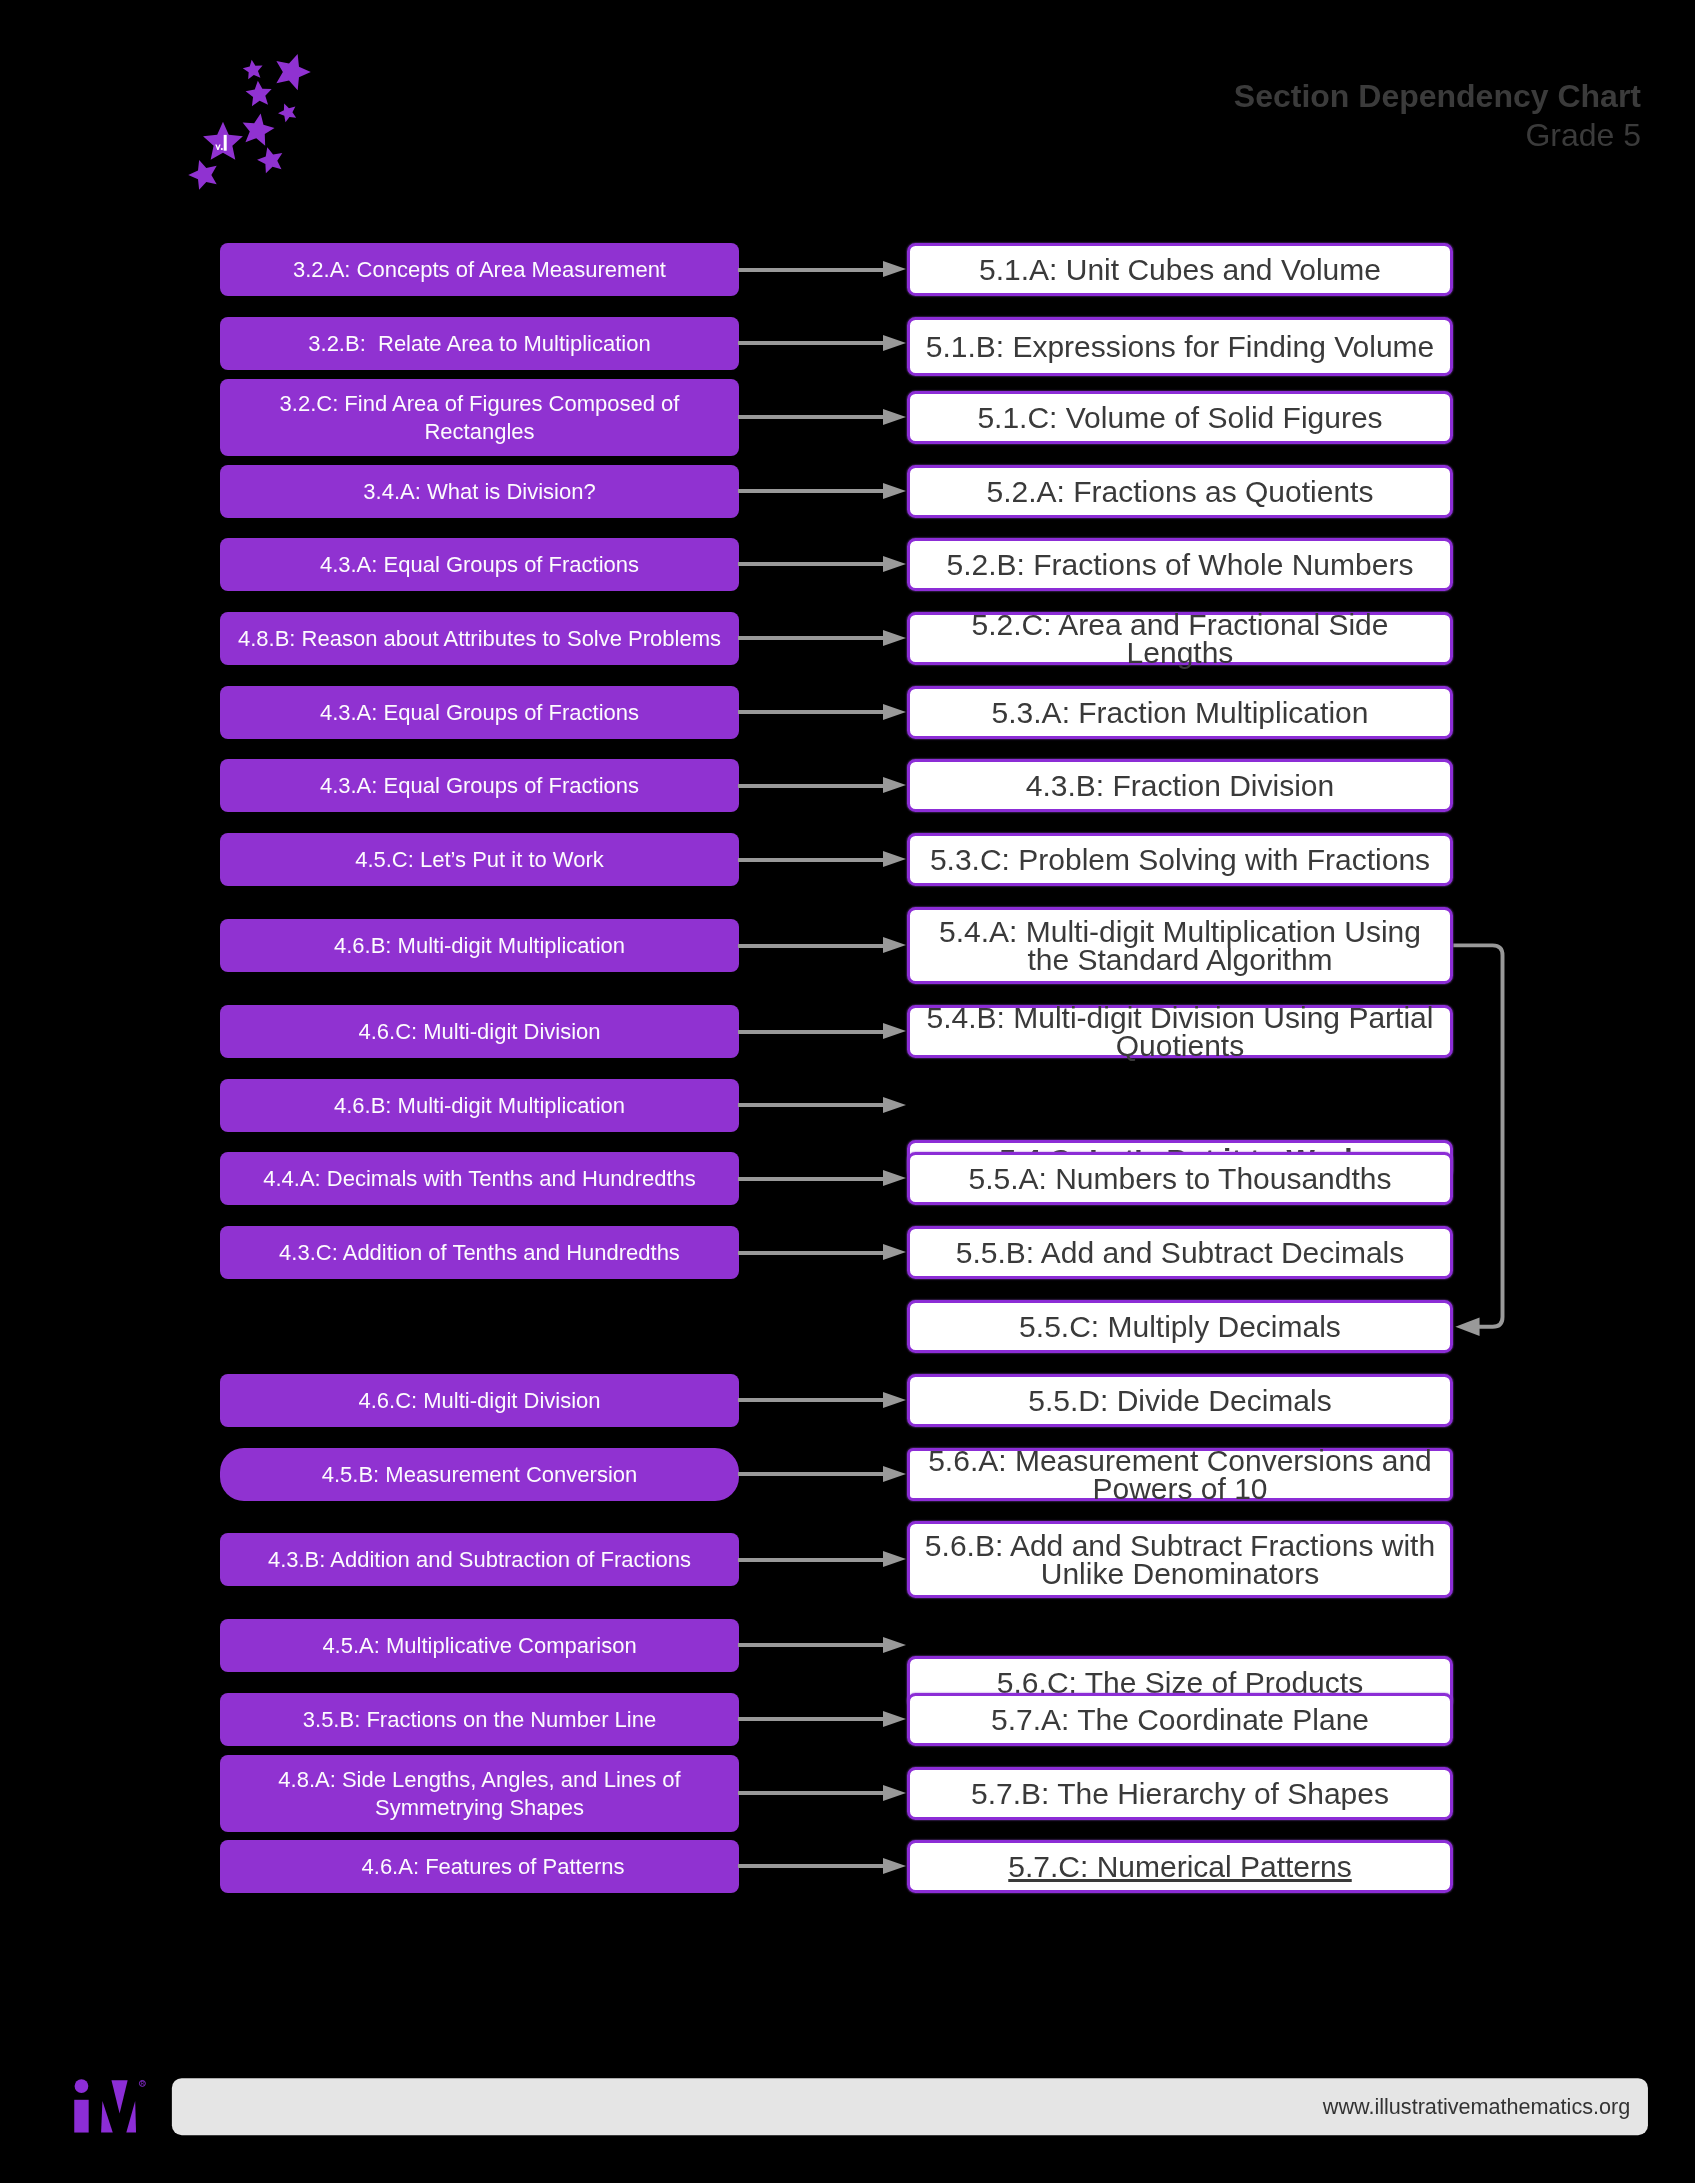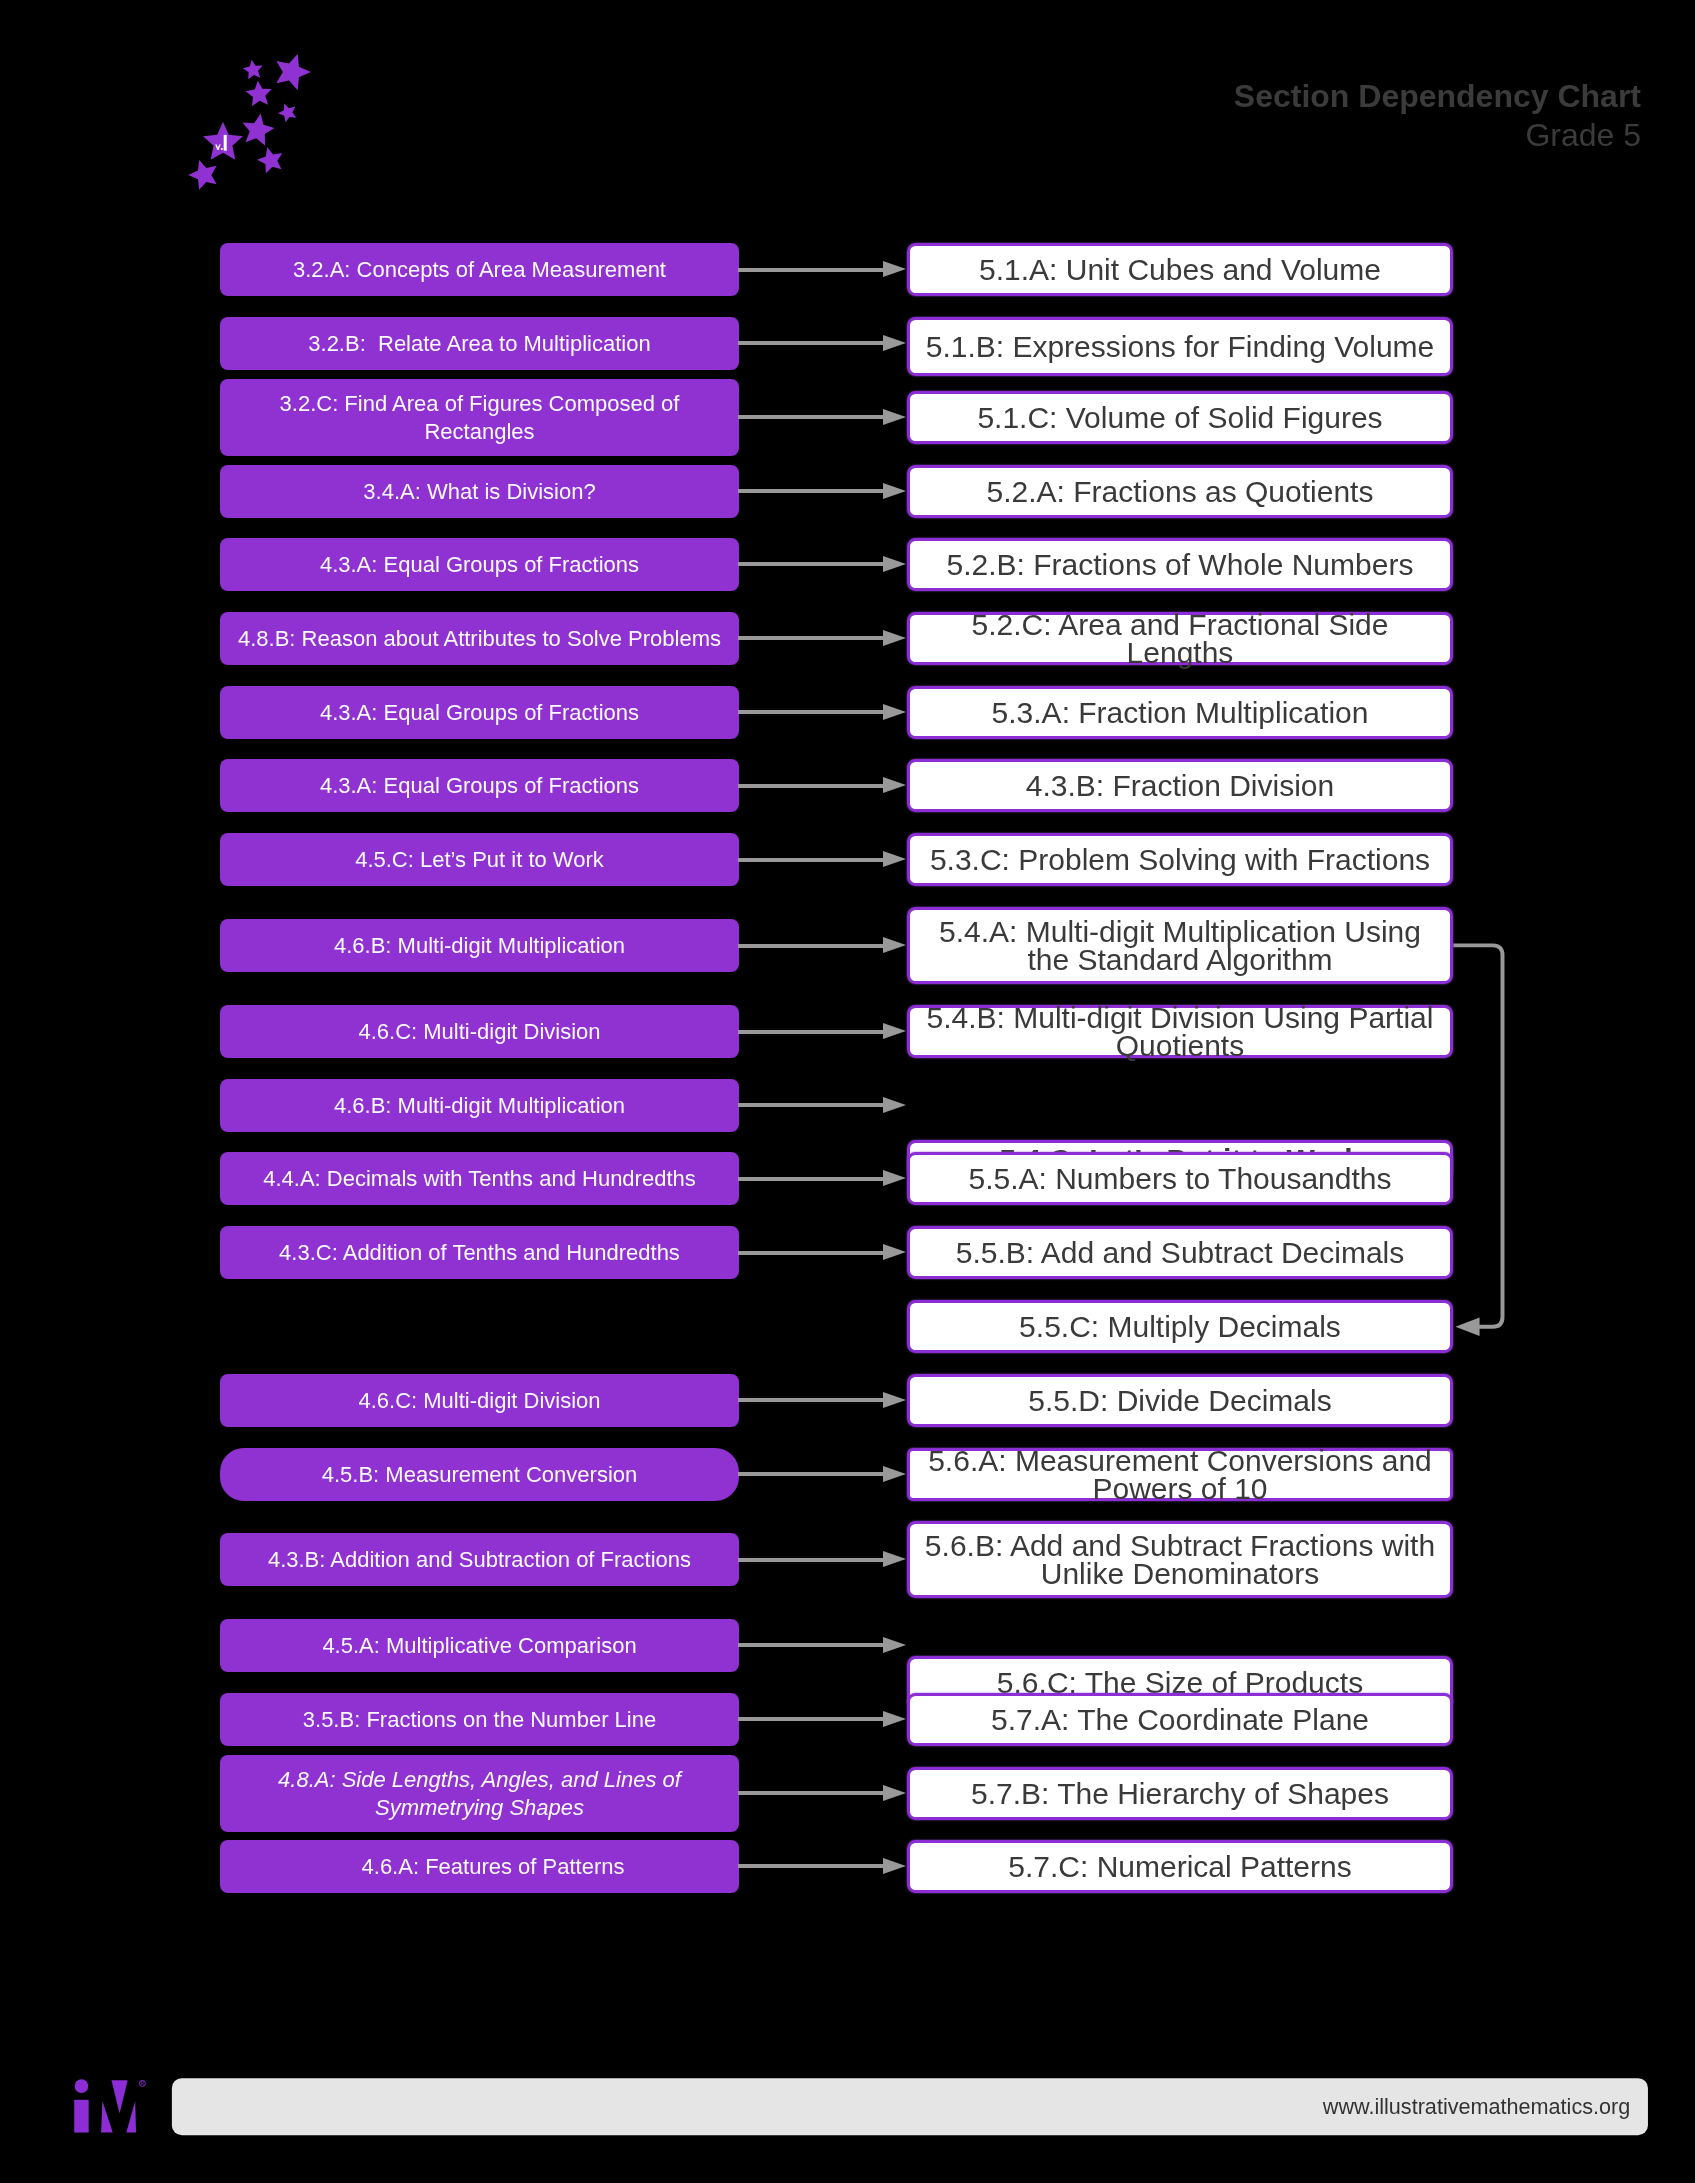--- a/index.html
+++ b/index.html
@@ -176,34 +176,34 @@
       <div>5.6.C: The Size of Products</div>
     </div>
 <div class="lb" style="top:1693px;height:53px;">
       <div>3.5.B: Fractions on the Number Line</div>
     </div>
 <div class="ar" style="top:1717px;"></div>
 <div class="ah" style="top:1711px;"></div>
 <div class="rb" style="top:1693px;height:53px;">
       <div>5.7.A: The Coordinate Plane</div>
     </div>
-<div class="lb" style="top:1755px;height:77px;font-style:italic;">
+<div class="lb" style="top:1755px;height:77px;">
       <div>4.8.A: Side Lengths, Angles, and Lines of Symmetrying Shapes</div>
     </div>
 <div class="ar" style="top:1791px;"></div>
 <div class="ah" style="top:1785px;"></div>
 <div class="rb" style="top:1767px;height:53px;">
       <div>5.7.B: The Hierarchy of Shapes</div>
     </div>
 <div class="lb" style="top:1840px;height:53px;padding-left:40px;">
       <div>4.6.A: Features of Patterns</div>
     </div>
 <div class="ar" style="top:1864px;"></div>
 <div class="ah" style="top:1858px;"></div>
-<div class="rb" style="top:1840px;height:53px;">
+<div class="rb" style="top:1840px;height:53px;text-decoration:underline;">
       <div>5.7.C: Numerical Patterns</div>
     </div>
 <svg width="1696" height="2183" style="position:absolute;left:0;top:0" viewBox="0 0 2588 3332">
 <circle cx="124" cy="3184" r="10.5" fill="#8c2dd6"></circle>
 <rect x="113" y="3205" width="22" height="50" fill="#8c2dd6"></rect>
 <polygon points="169.8,3175 194.5,3175 182.2,3226" fill="#8c2dd6"></polygon>
 <polygon points="156,3207 171.8,3255 154,3255" fill="#8c2dd6"></polygon>
 <polygon points="206,3207 207.3,3255 192.5,3255" fill="#8c2dd6"></polygon>
 <circle cx="217" cy="3180" r="4.5" fill="none" stroke="#8c2dd6" stroke-width="1.5"></circle>
 <text x="217" y="3183" font-size="7" fill="#8c2dd6" text-anchor="middle" font-family="Liberation Sans">R</text>

